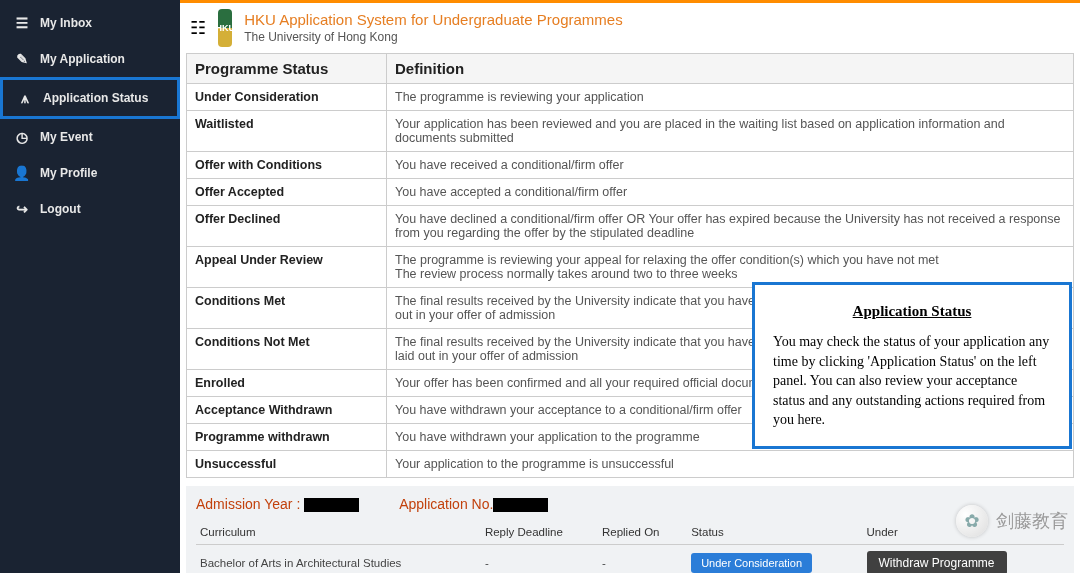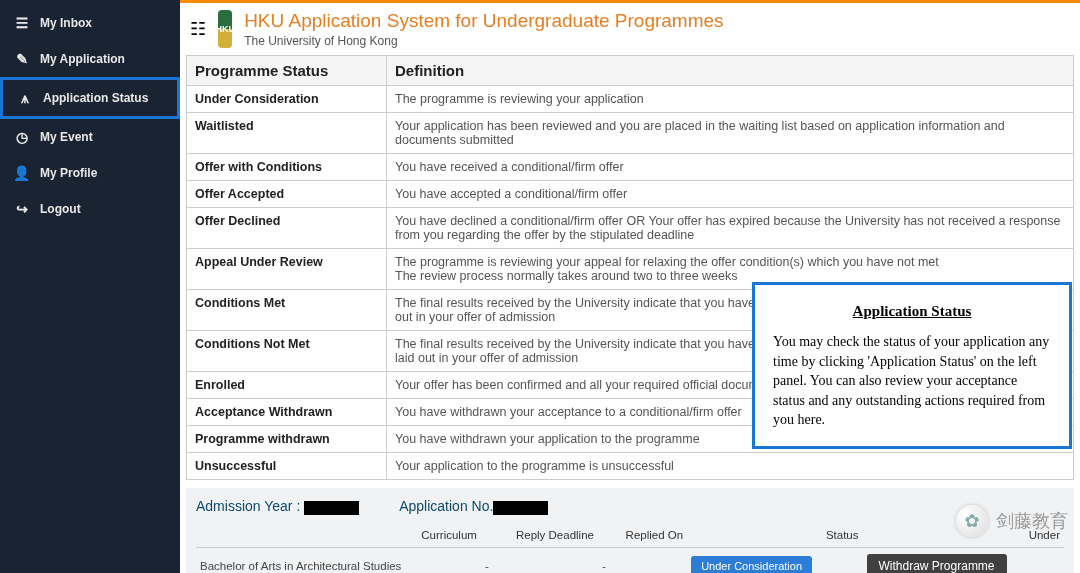--- a/index.html
+++ b/index.html
@@ -61,21 +61,21 @@
       background: linear-gradient(#2a6e3f 50%, #d4af37 50%);
       border-radius: 4px;
       display: inline-flex;
       align-items: center;
       justify-content: center;
       color: white;
       font-weight: bold;
       font-size: 9px;
     }
     .header-titles { line-height: 1.3; }
-    .app-name { color: #e67e22; font-size: 19px; font-weight: 500; }
+    .app-name { color: #e67e22; font-size: 15px; font-weight: 500; }
     .univ-name { color: #555; font-size: 12px; }
     .status-table {
       width: calc(100% - 12px);
       margin: 0 6px;
       border-collapse: collapse;
       font-size: 12.5px;
     }
     .status-table th, .status-table td {
       border: 1px solid #ccc;
       padding: 6px 8px;
@@ -95,40 +95,40 @@
     }
     .status-table td:nth-child(2) { color: #555; }
     .lower-section {
       background: #f0f2f4;
       margin: 8px 6px 0 6px;
       padding: 10px;
       font-size: 12px;
     }
     .admission-line {
       font-size: 14px;
-      color: #0c4a6e;
+      color: #c2410c;
       font-weight: 500;
       margin-bottom: 8px;
       display: flex;
       gap: 40px;
     }
     .blackbox {
       display: inline-block;
       width: 55px;
       height: 14px;
       background: #000;
       vertical-align: middle;
     }
     .prog-table {
       width: 100%;
       font-size: 11.5px;
       border-collapse: collapse;
     }
     .prog-table th {
-      text-align: right;
+      text-align: left;
       font-weight: 500;
       color: #333;
       padding: 6px 4px;
       border-bottom: 1px solid #ccc;
     }
     .prog-table td {
       padding: 6px 4px;
       color: #444;
     }
     .badge-blue {

